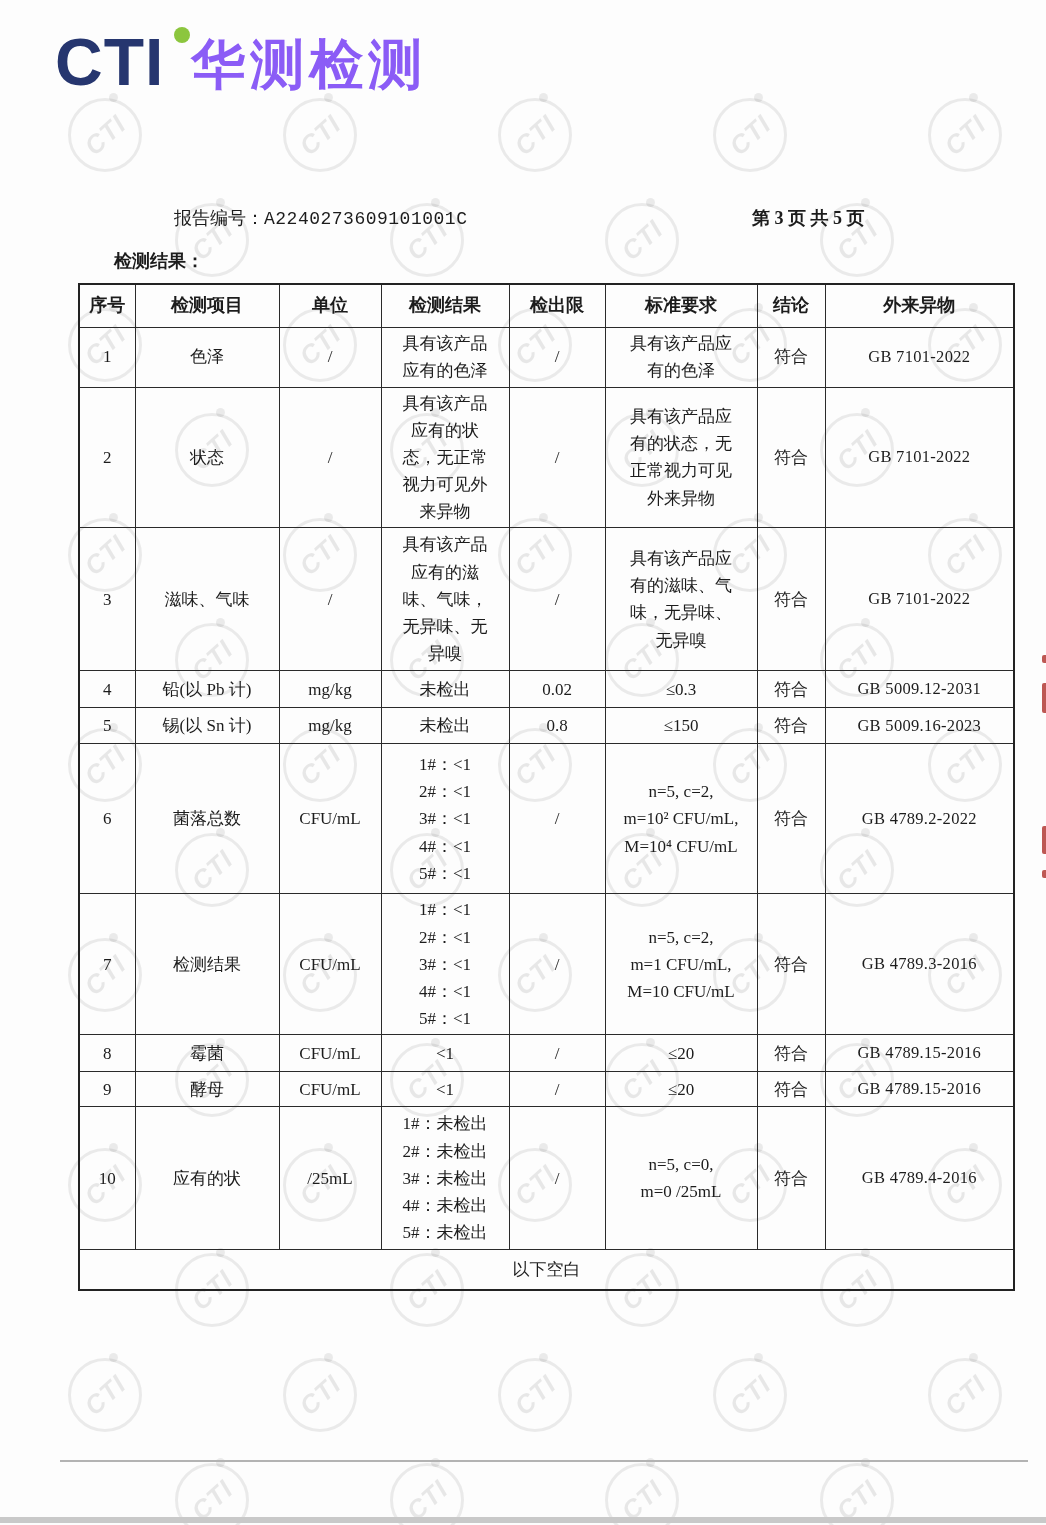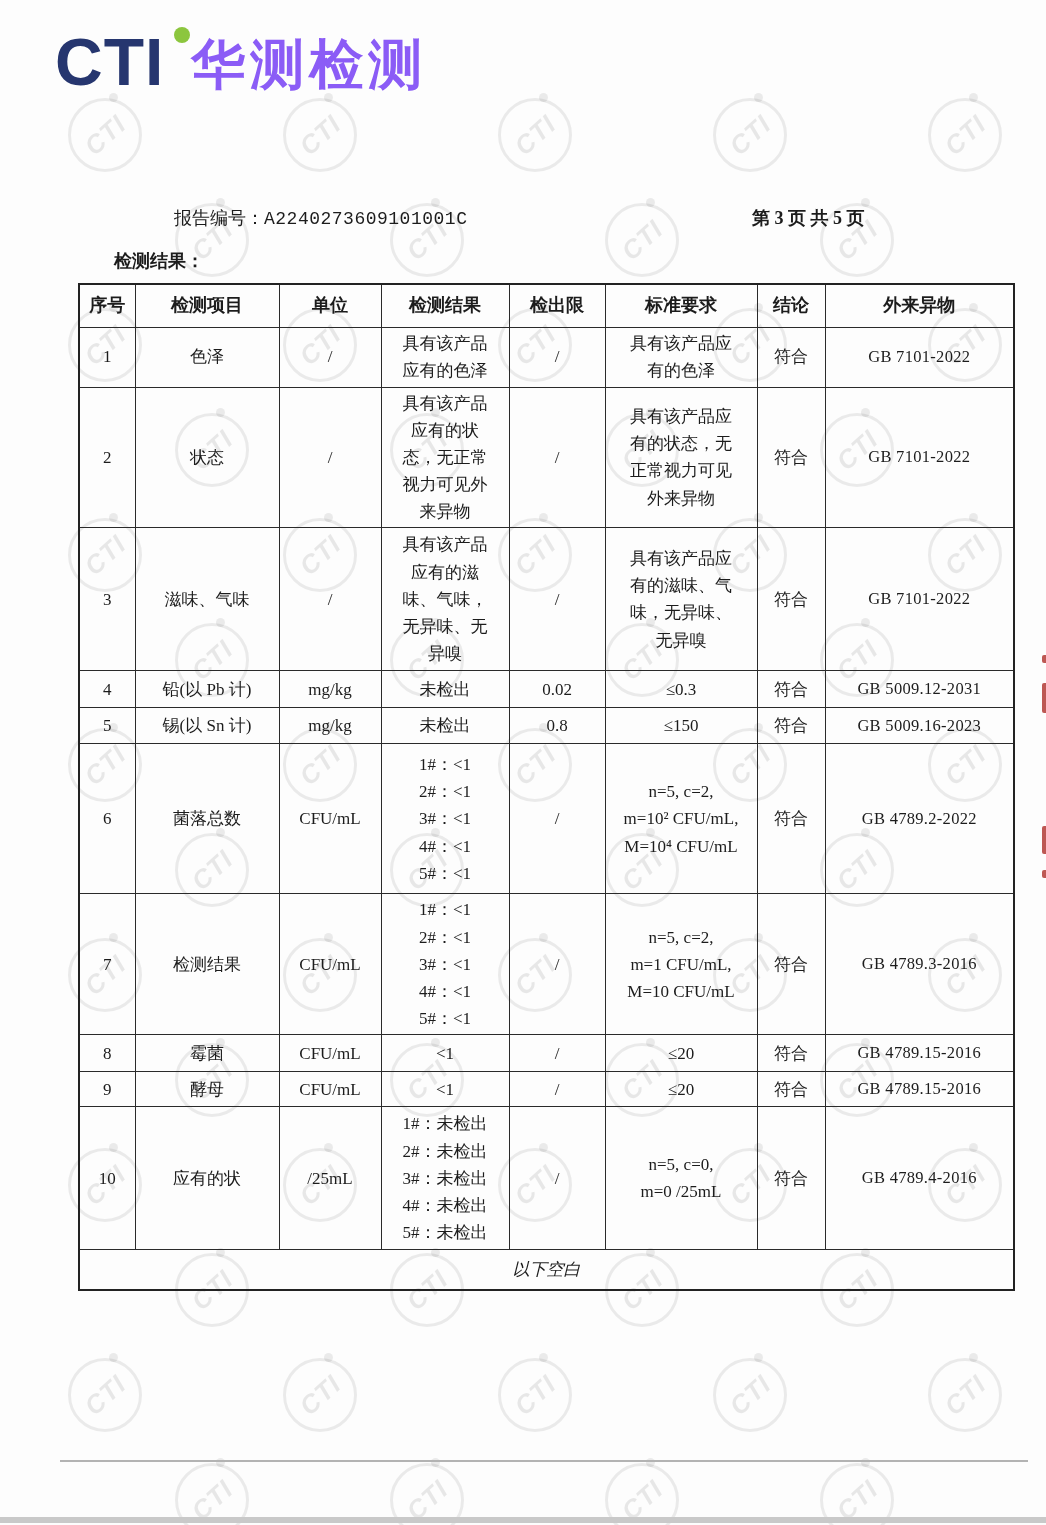--- a/index.html
+++ b/index.html
@@ -415,21 +415,21 @@
 2#：未检出
 3#：未检出
 4#：未检出
 5#：未检出</td>
           <td class="cell-limit">/</td>
           <td class="cell-standard">n=5, c=0,
 m=0 /25mL</td>
           <td class="cell-conclusion">符合</td>
           <td class="cell-method">GB 4789.4-2016</td>
         </tr>
-        <tr style="height: 40px; font-style: italic;">
+        <tr style="height: 40px;">
           <td colspan="8">以下空白</td>
         </tr>
       </tbody>
   </table>
 
   <div class="footer-line"></div>
   <div class="bottom-strip"></div>
 
 <div class="redmark" style="top: 655px; height: 8px; background: rgb(178, 59, 53);"></div>
     <div class="redmark" style="top: 683px; height: 30px; background: rgb(178, 59, 53);"></div>

